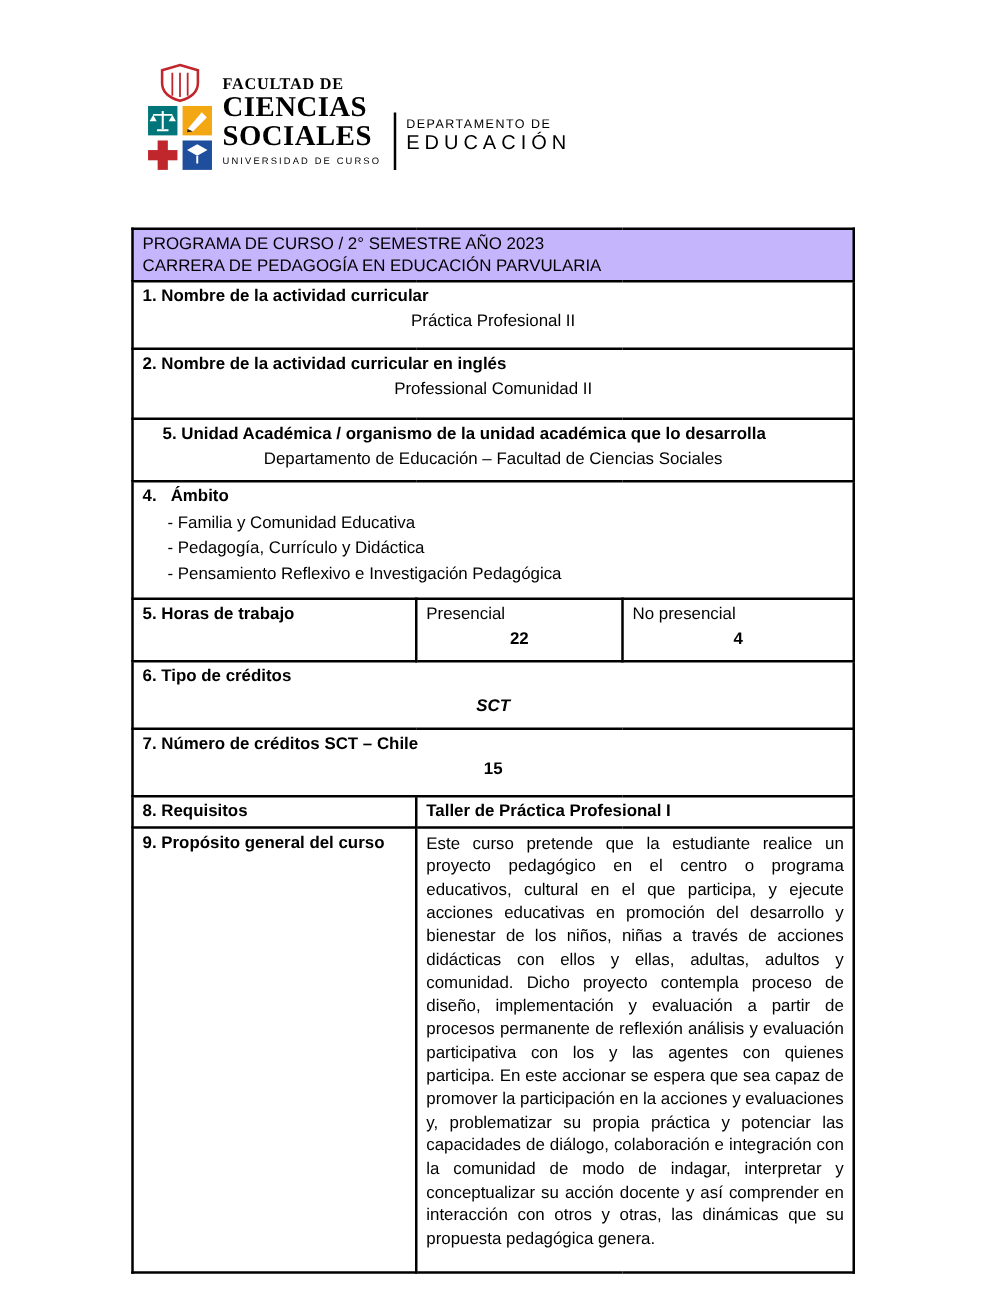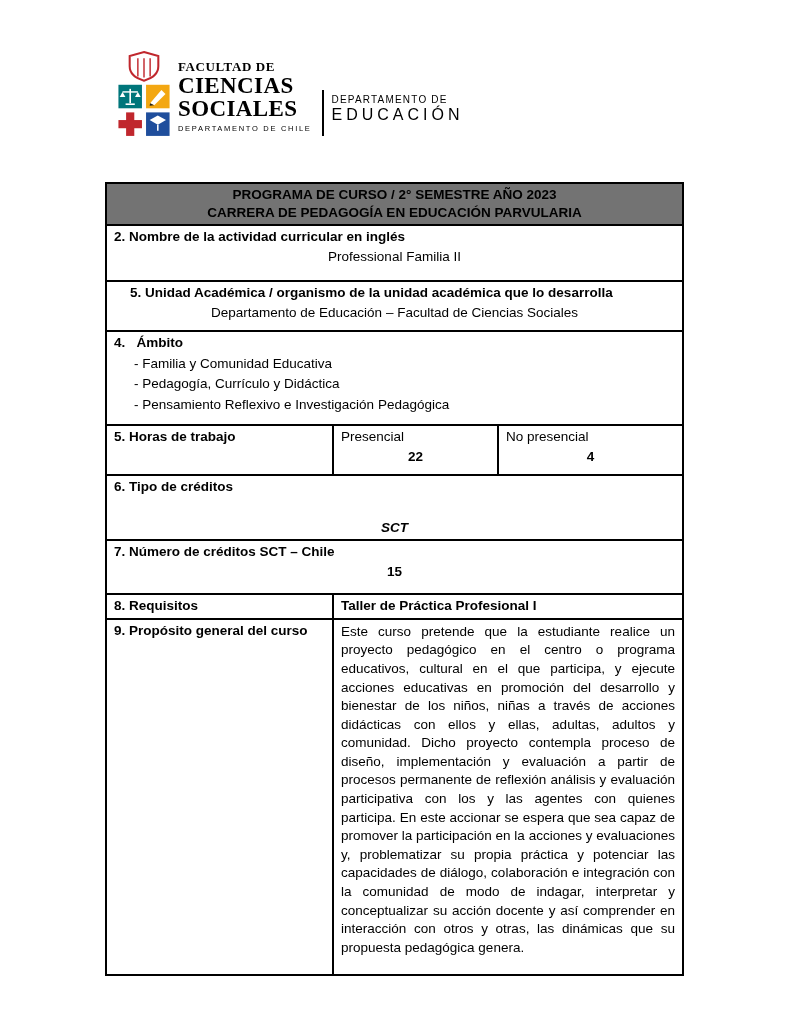--- a/index.html
+++ b/index.html
@@ -1,20 +1,21 @@
 <!DOCTYPE html>
 <html><head>
 <meta charset="utf-8">
 <style>
   * { margin:0; padding:0; box-sizing:border-box; }
   html,body { background:#ffffff; }
   .page {
     position:relative; width:800px; height:1035px; background:#ffffff;
     font-family:"Liberation Sans", sans-serif; color:#000;
     overflow:hidden;
+    border-radius:20px;
   }
 
   
   .logo { position:absolute; left:116px; top:50px; display:flex; align-items:flex-start; }
   .crest { width:56px; height:90px; flex:0 0 auto; }
   .logo-text { margin-left:6px; font-family:"Liberation Serif", serif; }
   .fac-prefix { font-weight:bold; font-size:13px; letter-spacing:0.6px; margin-top:9px; }
   .fac-big { font-weight:bold; font-size:23px; line-height:0.98; letter-spacing:0.4px; }
   .univ { font-family:"Liberation Sans", sans-serif; font-size:7.5px; letter-spacing:1.7px; margin-top:4px; }
   .vline { width:2px; height:46px; background:#000; margin:40px 8px 0 10px; }
@@ -24,35 +25,35 @@
 
   
   table.doc {
     position:absolute; left:105px; top:182px; width:577px;
     border-collapse:collapse; table-layout:fixed;
   }
   table.doc td {
     border:2px solid #000; vertical-align:top;
     font-size:13.5px; line-height:1.3; padding:2px 7px 3px 7px;
   }
-  td.thead { background:#737373; text-align:center; font-weight:bold; padding:3px 4px 4px 4px; }
+  td.thead { background:#c4b5fd; font-weight:normal; padding:3px 4px 4px 4px; }
   .lbl { font-weight:bold; }
   .val-center { text-align:center; margin-top:2px; }
   .bold { font-weight:bold; }
   .bold-italic { font-weight:bold; font-style:italic; }
 
   tr.r1 td { height:54px; }
   tr.r2 td { height:56px;margin-top:24px; }
   tr.r3 td { height:50px; }
   tr.r3 .lbl { padding-left:16px; }
   tr.r4 td { height:94px; }
   tr.r4 .item { padding-left:20px; margin-top:3px; }
   tr.r5 td { height:50px;margin-top:25px; }
   tr.r6 td { height:54px; }
-  tr.r6 .val-center { margin-top:23px; }
+  tr.r6 .val-center { margin-top:6px; }
   tr.r7 td { height:54px; }
   tr.r8 td { height:22px; }
   tr.r9 td { height:356px; }
   .para { text-align:justify; line-height:18.6px; padding-top:1px; }
   .num-center { text-align:center; font-weight:bold; margin-top:2px; }
 </style>
 </head>
 <body>
 
 <div class="page">
@@ -80,21 +81,21 @@
       <rect x="2" y="68.5" width="23" height="8" fill="#c0272d"></rect>
 
       <rect x="29" y="61" width="23" height="23" fill="#1f4e9c"></rect>
       <polygon points="40.5,64 48.5,68.5 40.5,73 32.5,68.5" fill="#fff"></polygon>
       <line x1="40.5" y1="73" x2="40.5" y2="79" stroke="#fff" stroke-width="1.5"></line>
     </svg>
     <div class="logo-text">
       <div class="fac-prefix">FACULTAD DE</div>
       <div class="fac-big">CIENCIAS</div>
       <div class="fac-big">SOCIALES</div>
-      <div class="univ">DEPARTAMENTO DE CHILE</div>
+      <div class="univ">UNIVERSIDAD DE CURSO</div>
     </div>
     <div class="vline"></div>
     <div class="dept">
       <div class="dept-l1">DEPARTAMENTO DE</div>
       <div class="dept-l2">EDUCACIÓN</div>
     </div>
   </div>
 
   <table class="doc">
     <colgroup>
@@ -104,25 +105,31 @@
       </colgroup>
 
     <tbody>
         <tr class="rh">
       <td colspan="3" class="thead">
         <div>PROGRAMA DE CURSO / 2° SEMESTRE AÑO 2023</div>
         <div>CARRERA DE PEDAGOGÍA EN EDUCACIÓN PARVULARIA</div>
       </td>
     </tr>
 
+    <tr class="r1">
+      <td colspan="3">
+        <div class="lbl">1. Nombre de la actividad curricular</div>
+        <div class="val-center">Práctica Profesional II</div>
+      </td>
+    </tr>
 
     <tr class="r2">
       <td colspan="3">
         <div class="lbl">2. Nombre de la actividad curricular en inglés</div>
-        <div class="val-center">Professional Familia II</div>
+        <div class="val-center">Professional Comunidad II</div>
       </td>
     </tr>
 
     <tr class="r3">
       <td colspan="3">
         <div class="lbl">5. Unidad Académica / organismo de la unidad académica que lo desarrolla</div>
         <div class="val-center">Departamento de Educación – Facultad de Ciencias Sociales</div>
       </td>
     </tr>
 

